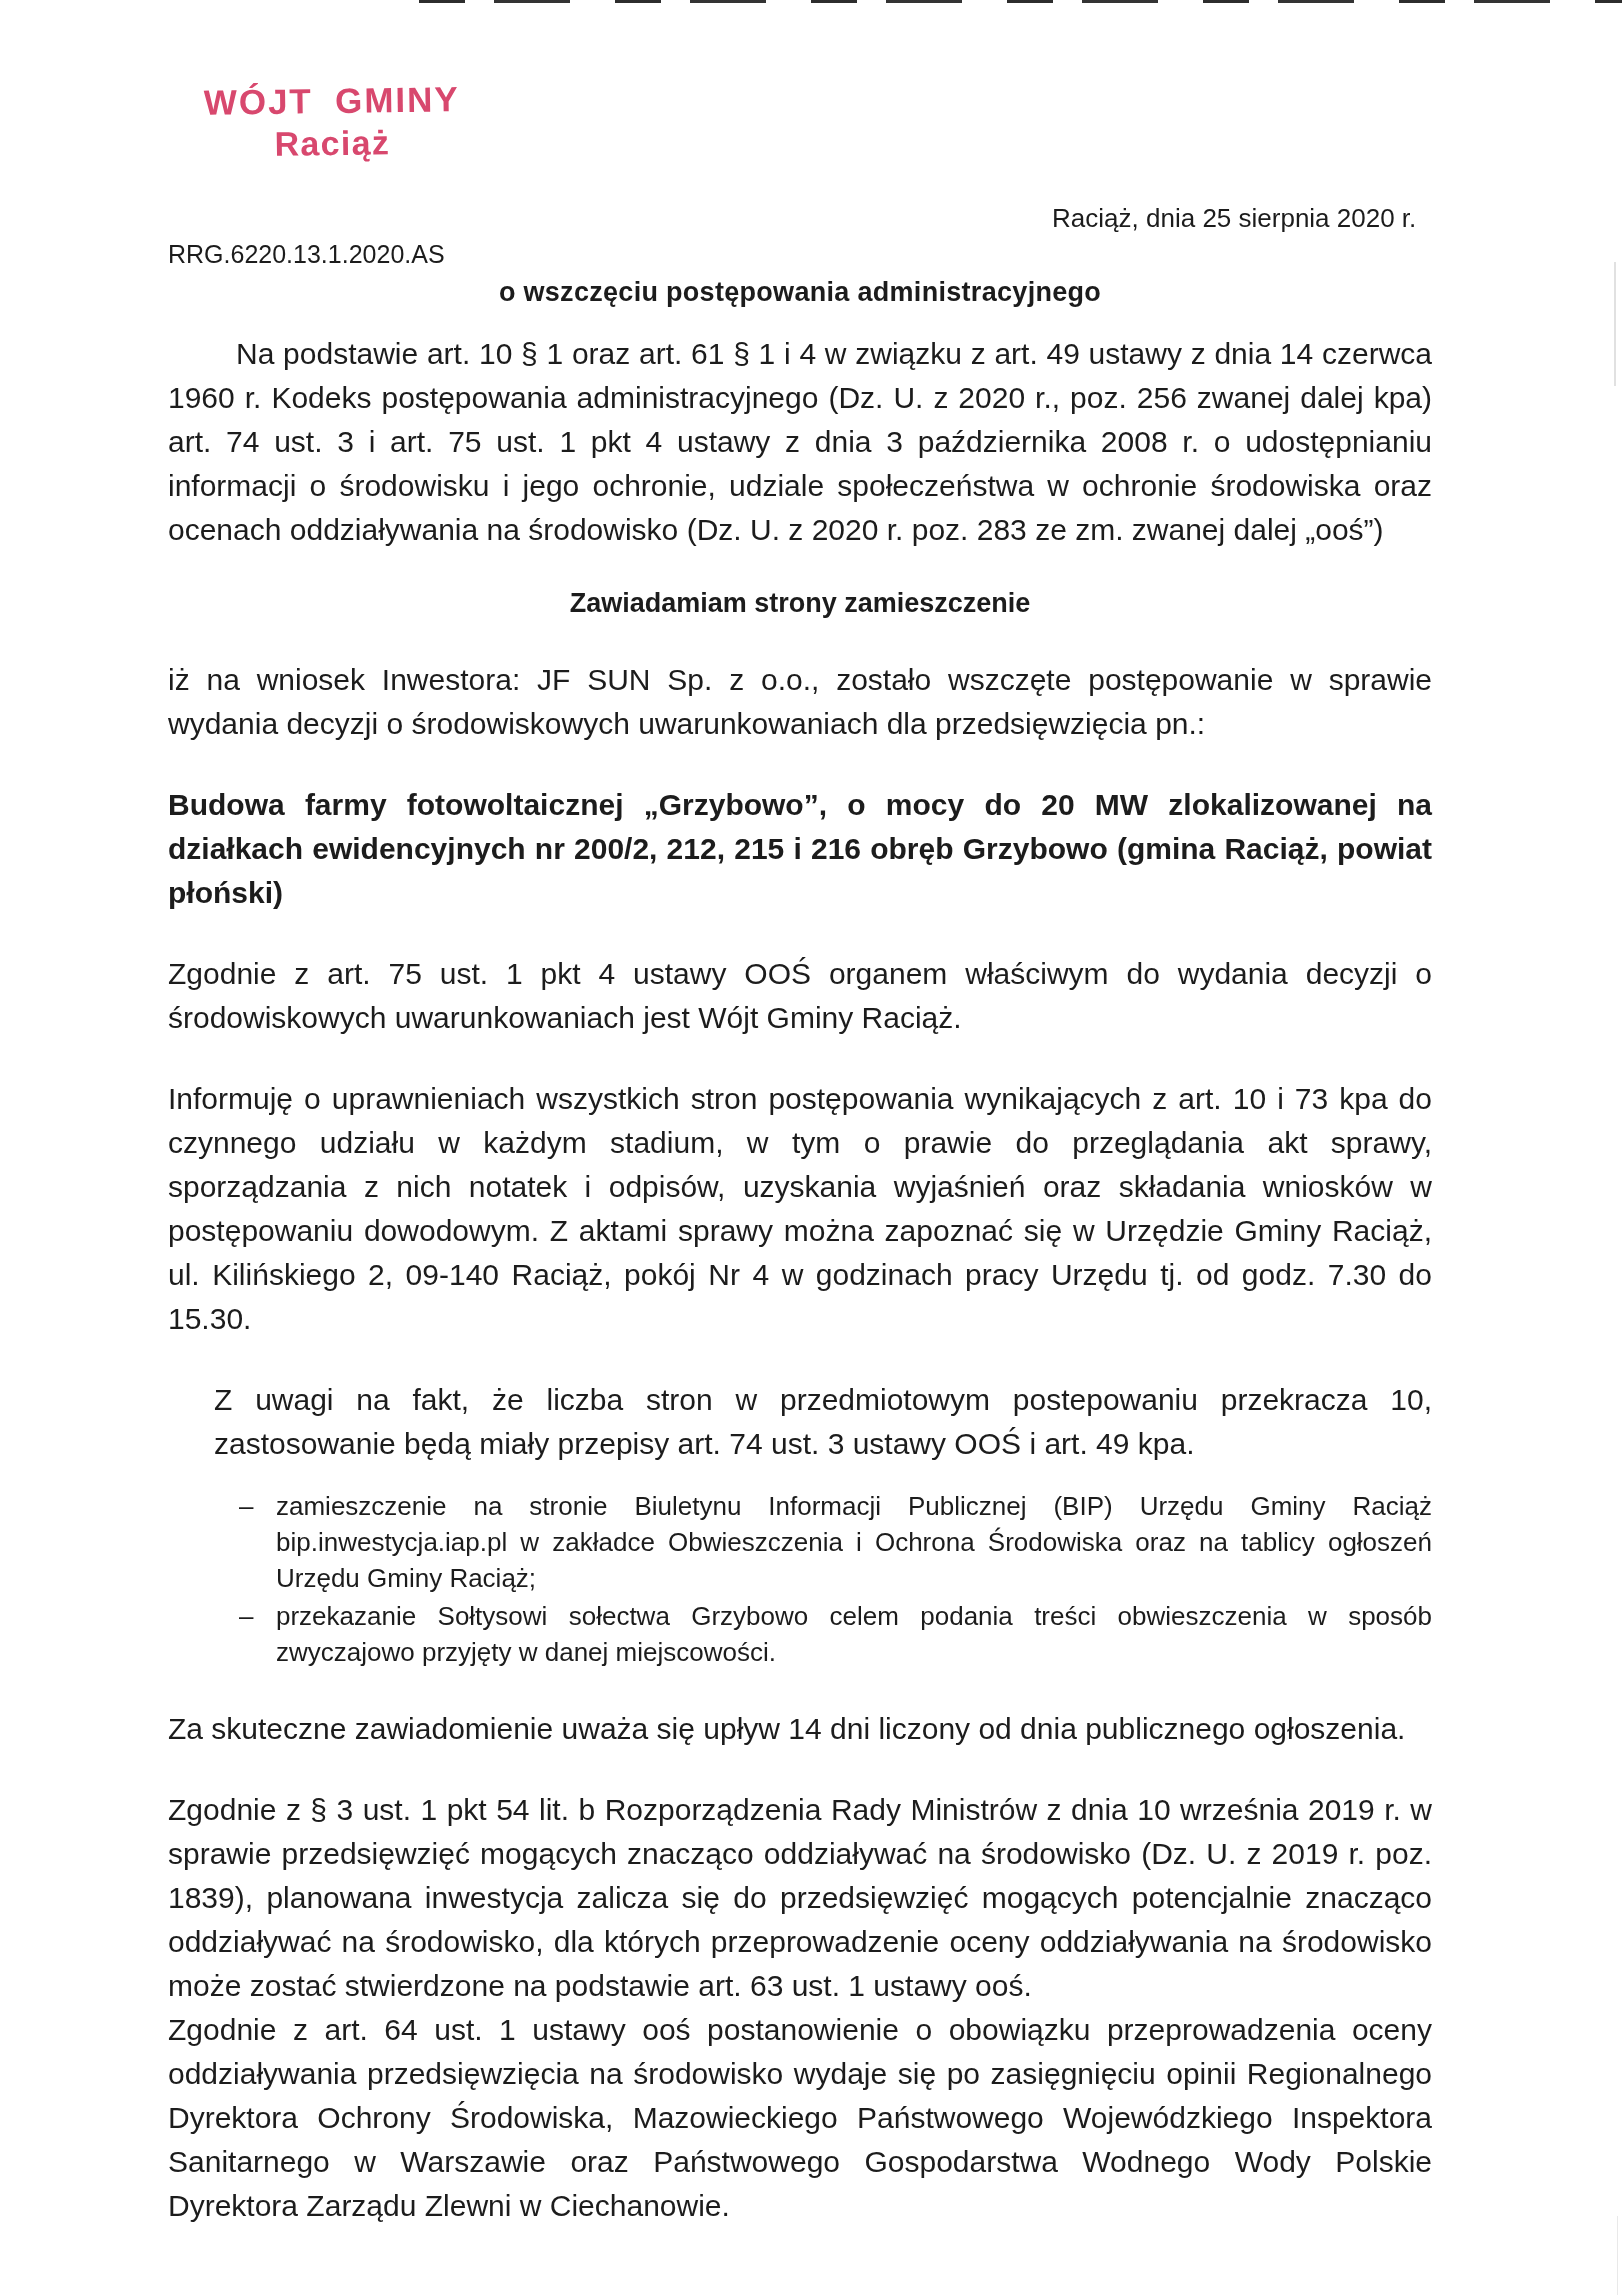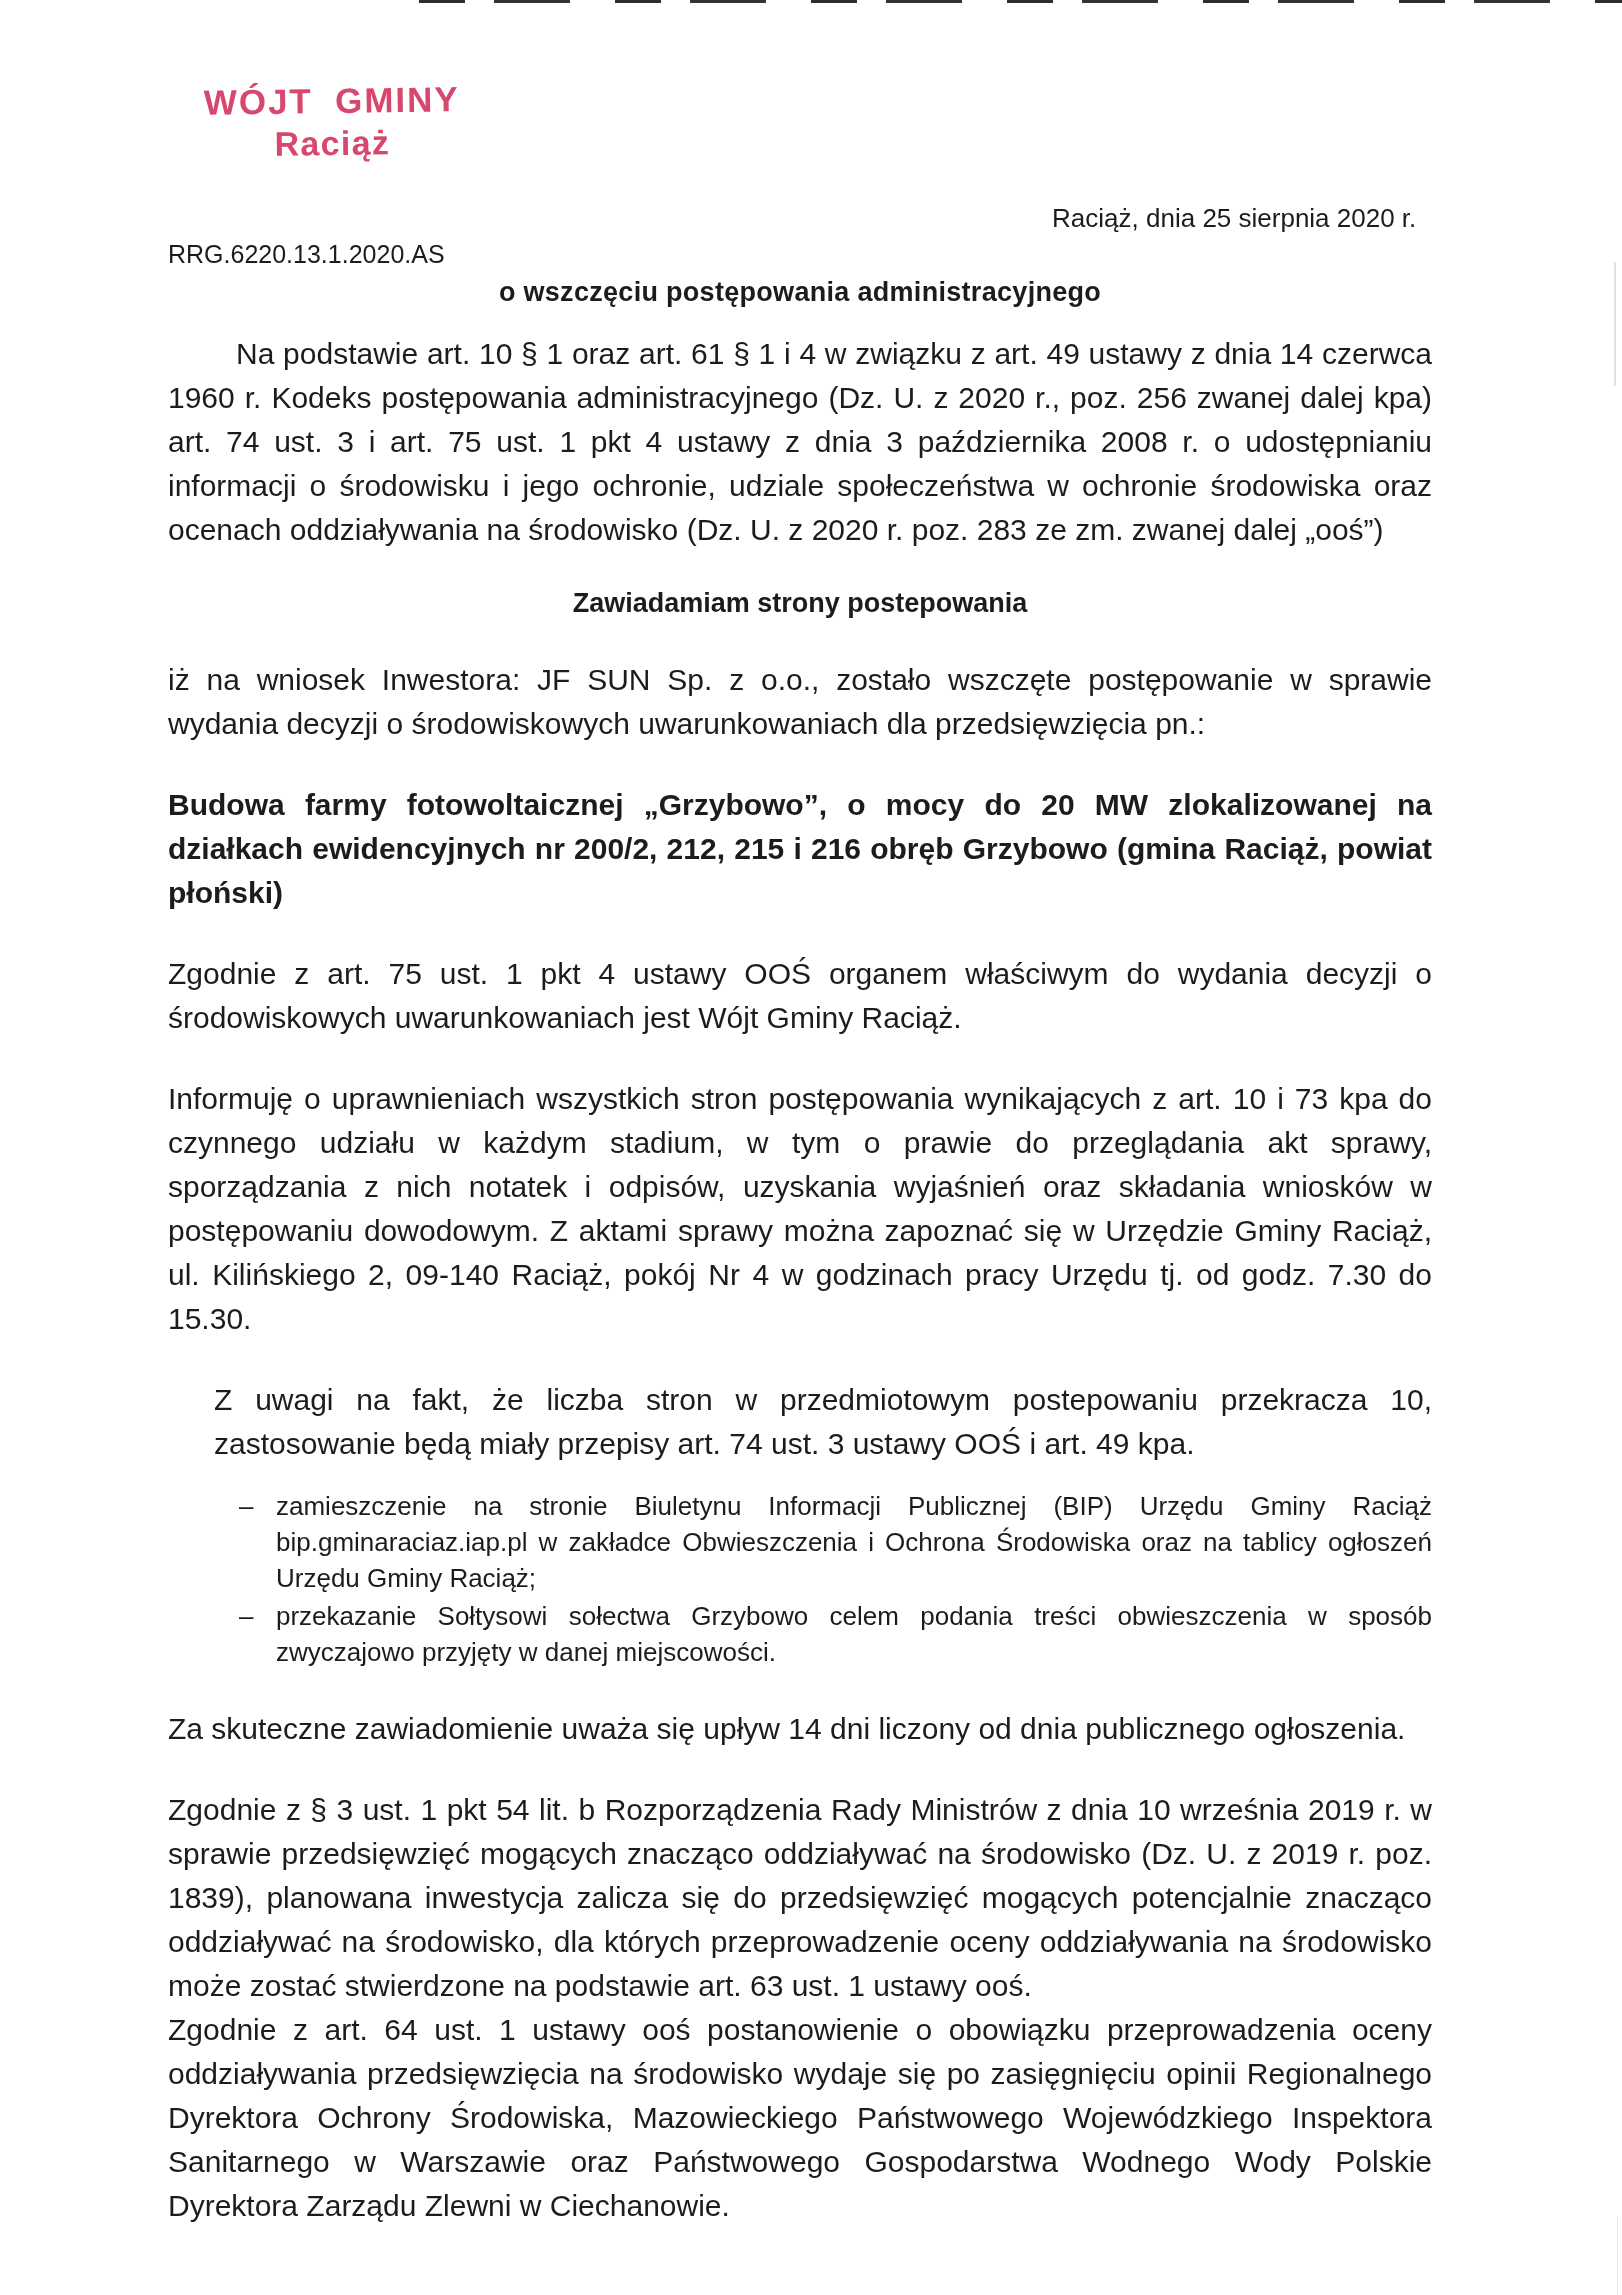--- a/index.html
+++ b/index.html
@@ -151,36 +151,36 @@
 <div class="content">
 
   <div class="date-line">Raciąż, dnia 25 sierpnia 2020 r.</div>
 
   <div class="ref-line">RRG.6220.13.1.2020.AS</div>
 
   <div class="doc-subtitle">o wszczęciu postępowania administracyjnego</div>
 
   <div class="para p-legal indent-first">Na podstawie art. 10 § 1 oraz art. 61 § 1 i 4 w związku z art. 49 ustawy z dnia 14 czerwca 1960 r. Kodeks postępowania administracyjnego (Dz. U. z 2020 r., poz. 256 zwanej dalej kpa) art. 74 ust. 3 i art. 75 ust. 1 pkt 4 ustawy z dnia 3 października 2008 r. o udostępnianiu informacji o środowisku i jego ochronie, udziale społeczeństwa w ochronie środowiska oraz ocenach oddziaływania na środowisko (Dz. U. z 2020 r. poz. 283 ze zm. zwanej dalej „ooś”)</div>
 
-  <div class="h-notice">Zawiadamiam strony postepowania</div>
+  <div class="h-notice">Zawiadamiam strony zamieszczenie</div>
 
   <div class="para p-request">iż na wniosek Inwestora: JF SUN Sp. z o.o., zostało wszczęte postępowanie w sprawie wydania decyzji o środowiskowych uwarunkowaniach dla przedsięwzięcia pn.:</div>
 
   <div class="para p-project">Budowa farmy fotowoltaicznej „Grzybowo”, o mocy do 20 MW zlokalizowanej na działkach ewidencyjnych nr 200/2, 212, 215 i 216 obręb Grzybowo (gmina Raciąż, powiat płoński)</div>
 
   <div class="para p-authority">Zgodnie z art. 75 ust. 1 pkt 4 ustawy OOŚ organem właściwym do wydania decyzji o środowiskowych uwarunkowaniach jest Wójt Gminy Raciąż.</div>
 
   <div class="para p-rights">Informuję o uprawnieniach wszystkich stron postępowania wynikających z art. 10 i 73 kpa do czynnego udziału w każdym stadium, w tym o prawie do przeglądania akt sprawy, sporządzania z nich notatek i odpisów, uzyskania wyjaśnień oraz składania wniosków w postępowaniu dowodowym. Z aktami sprawy można zapoznać się w Urzędzie Gminy Raciąż, ul. Kilińskiego 2, 09-140 Raciąż, pokój Nr 4 w godzinach pracy Urzędu tj. od godz. 7.30 do 15.30.</div>
 
   <div class="para p-parties">Z uwagi na fakt, że liczba stron w przedmiotowym postepowaniu przekracza 10, zastosowanie będą miały przepisy art. 74 ust. 3 ustawy OOŚ i art. 49 kpa.</div>
 
   <div class="bullet-list">
     <div class="bullet-item">
       <span class="bullet-dash">–</span>
-      <span class="bullet-text">zamieszczenie na stronie Biuletynu Informacji Publicznej (BIP) Urzędu Gminy Raciąż bip.gminaraciaz.iap.pl w zakładce Obwieszczenia i Ochrona Środowiska oraz na tablicy ogłoszeń Urzędu Gminy Raciąż;</span>
+      <span class="bullet-text">zamieszczenie na stronie Biuletynu Informacji Publicznej (BIP) Urzędu Gminy Raciąż bip.inwestycja.iap.pl w zakładce Obwieszczenia i Ochrona Środowiska oraz na tablicy ogłoszeń Urzędu Gminy Raciąż;</span>
     </div>
     <div class="bullet-item">
       <span class="bullet-dash">–</span>
       <span class="bullet-text">przekazanie Sołtysowi sołectwa Grzybowo celem podania treści obwieszczenia w sposób zwyczajowo przyjęty w danej miejscowości.</span>
     </div>
   </div>
 
   <div class="para p-effective">Za skuteczne zawiadomienie uważa się upływ 14 dni liczony od dnia publicznego ogłoszenia.</div>
 
   <div class="para p-regulation">Zgodnie z § 3 ust. 1 pkt 54 lit. b Rozporządzenia Rady Ministrów z dnia 10 września 2019 r. w sprawie przedsięwzięć mogących znacząco oddziaływać na środowisko (Dz. U. z 2019 r. poz. 1839), planowana inwestycja zalicza się do przedsięwzięć mogących potencjalnie znacząco oddziaływać na środowisko, dla których przeprowadzenie oceny oddziaływania na środowisko może zostać stwierdzone na podstawie art. 63 ust. 1 ustawy ooś.</div>

